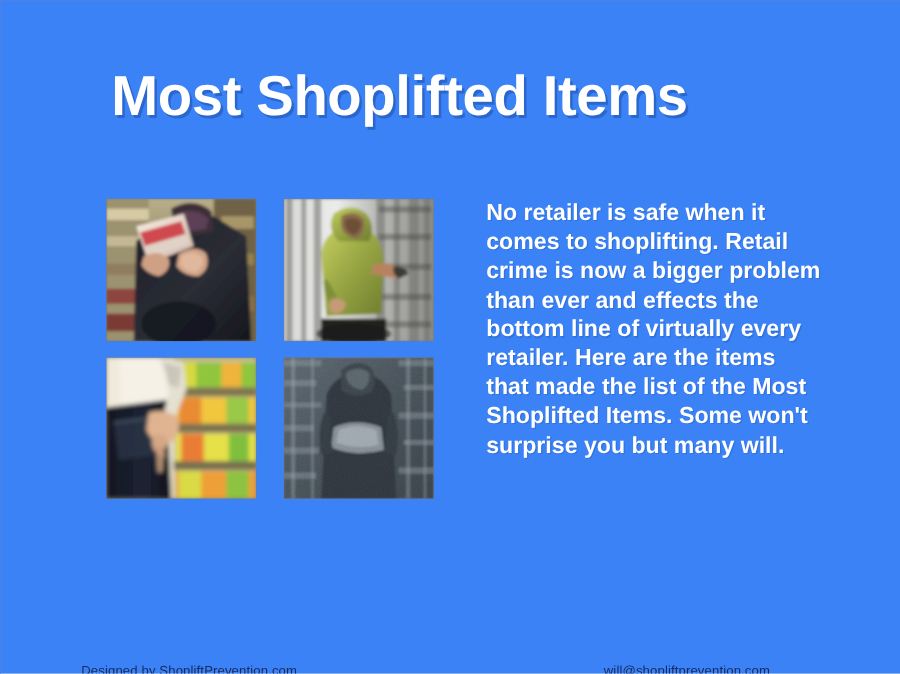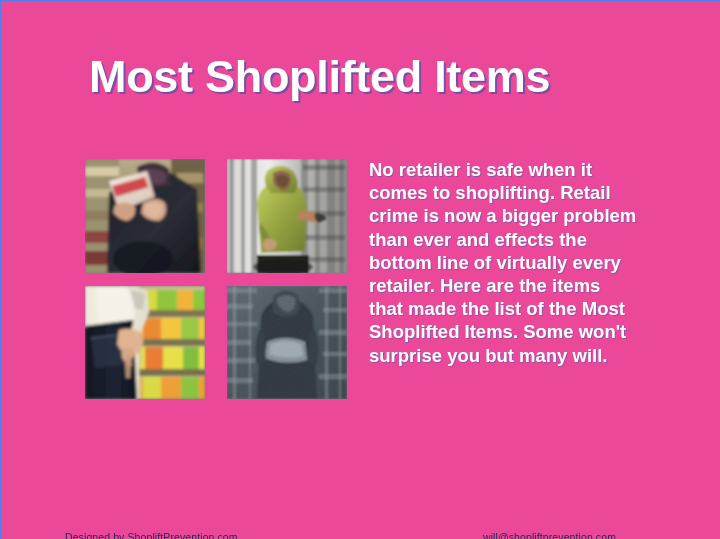--- a/index.html
+++ b/index.html
@@ -5,21 +5,21 @@
   html, body {
     margin: 0;
     padding: 0;
     background: #ffffff;
   }
 
   #slide {
     position: relative;
     width: 720px;
     height: 539px;
-    background: #ec4899;
+    background: #3b82f6;
     overflow: hidden;
     font-family: "Liberation Sans", sans-serif;
     box-sizing: border-box;
     border-top: 1px solid #4a82ed;
     border-left: 1px solid #4a82ed;
   }
 
   
   #slide-title {
     position: absolute;
@@ -58,21 +58,21 @@
 
   .photo svg {
     display: block;
     width: 100%;
     height: 100%;
   }
 
   
   #body-copy {
     position: absolute;
-    left: 368px;
+    left: 388px;
     top: 157px;
     width: 268px;
     font-size: 18.5px;
     font-weight: bold;
     color: #ffffff;
     line-height: 23.2px;
     text-shadow: 1px 1px 0 rgba(35, 90, 180, 0.40);
     white-space: pre-line;
   }
 

